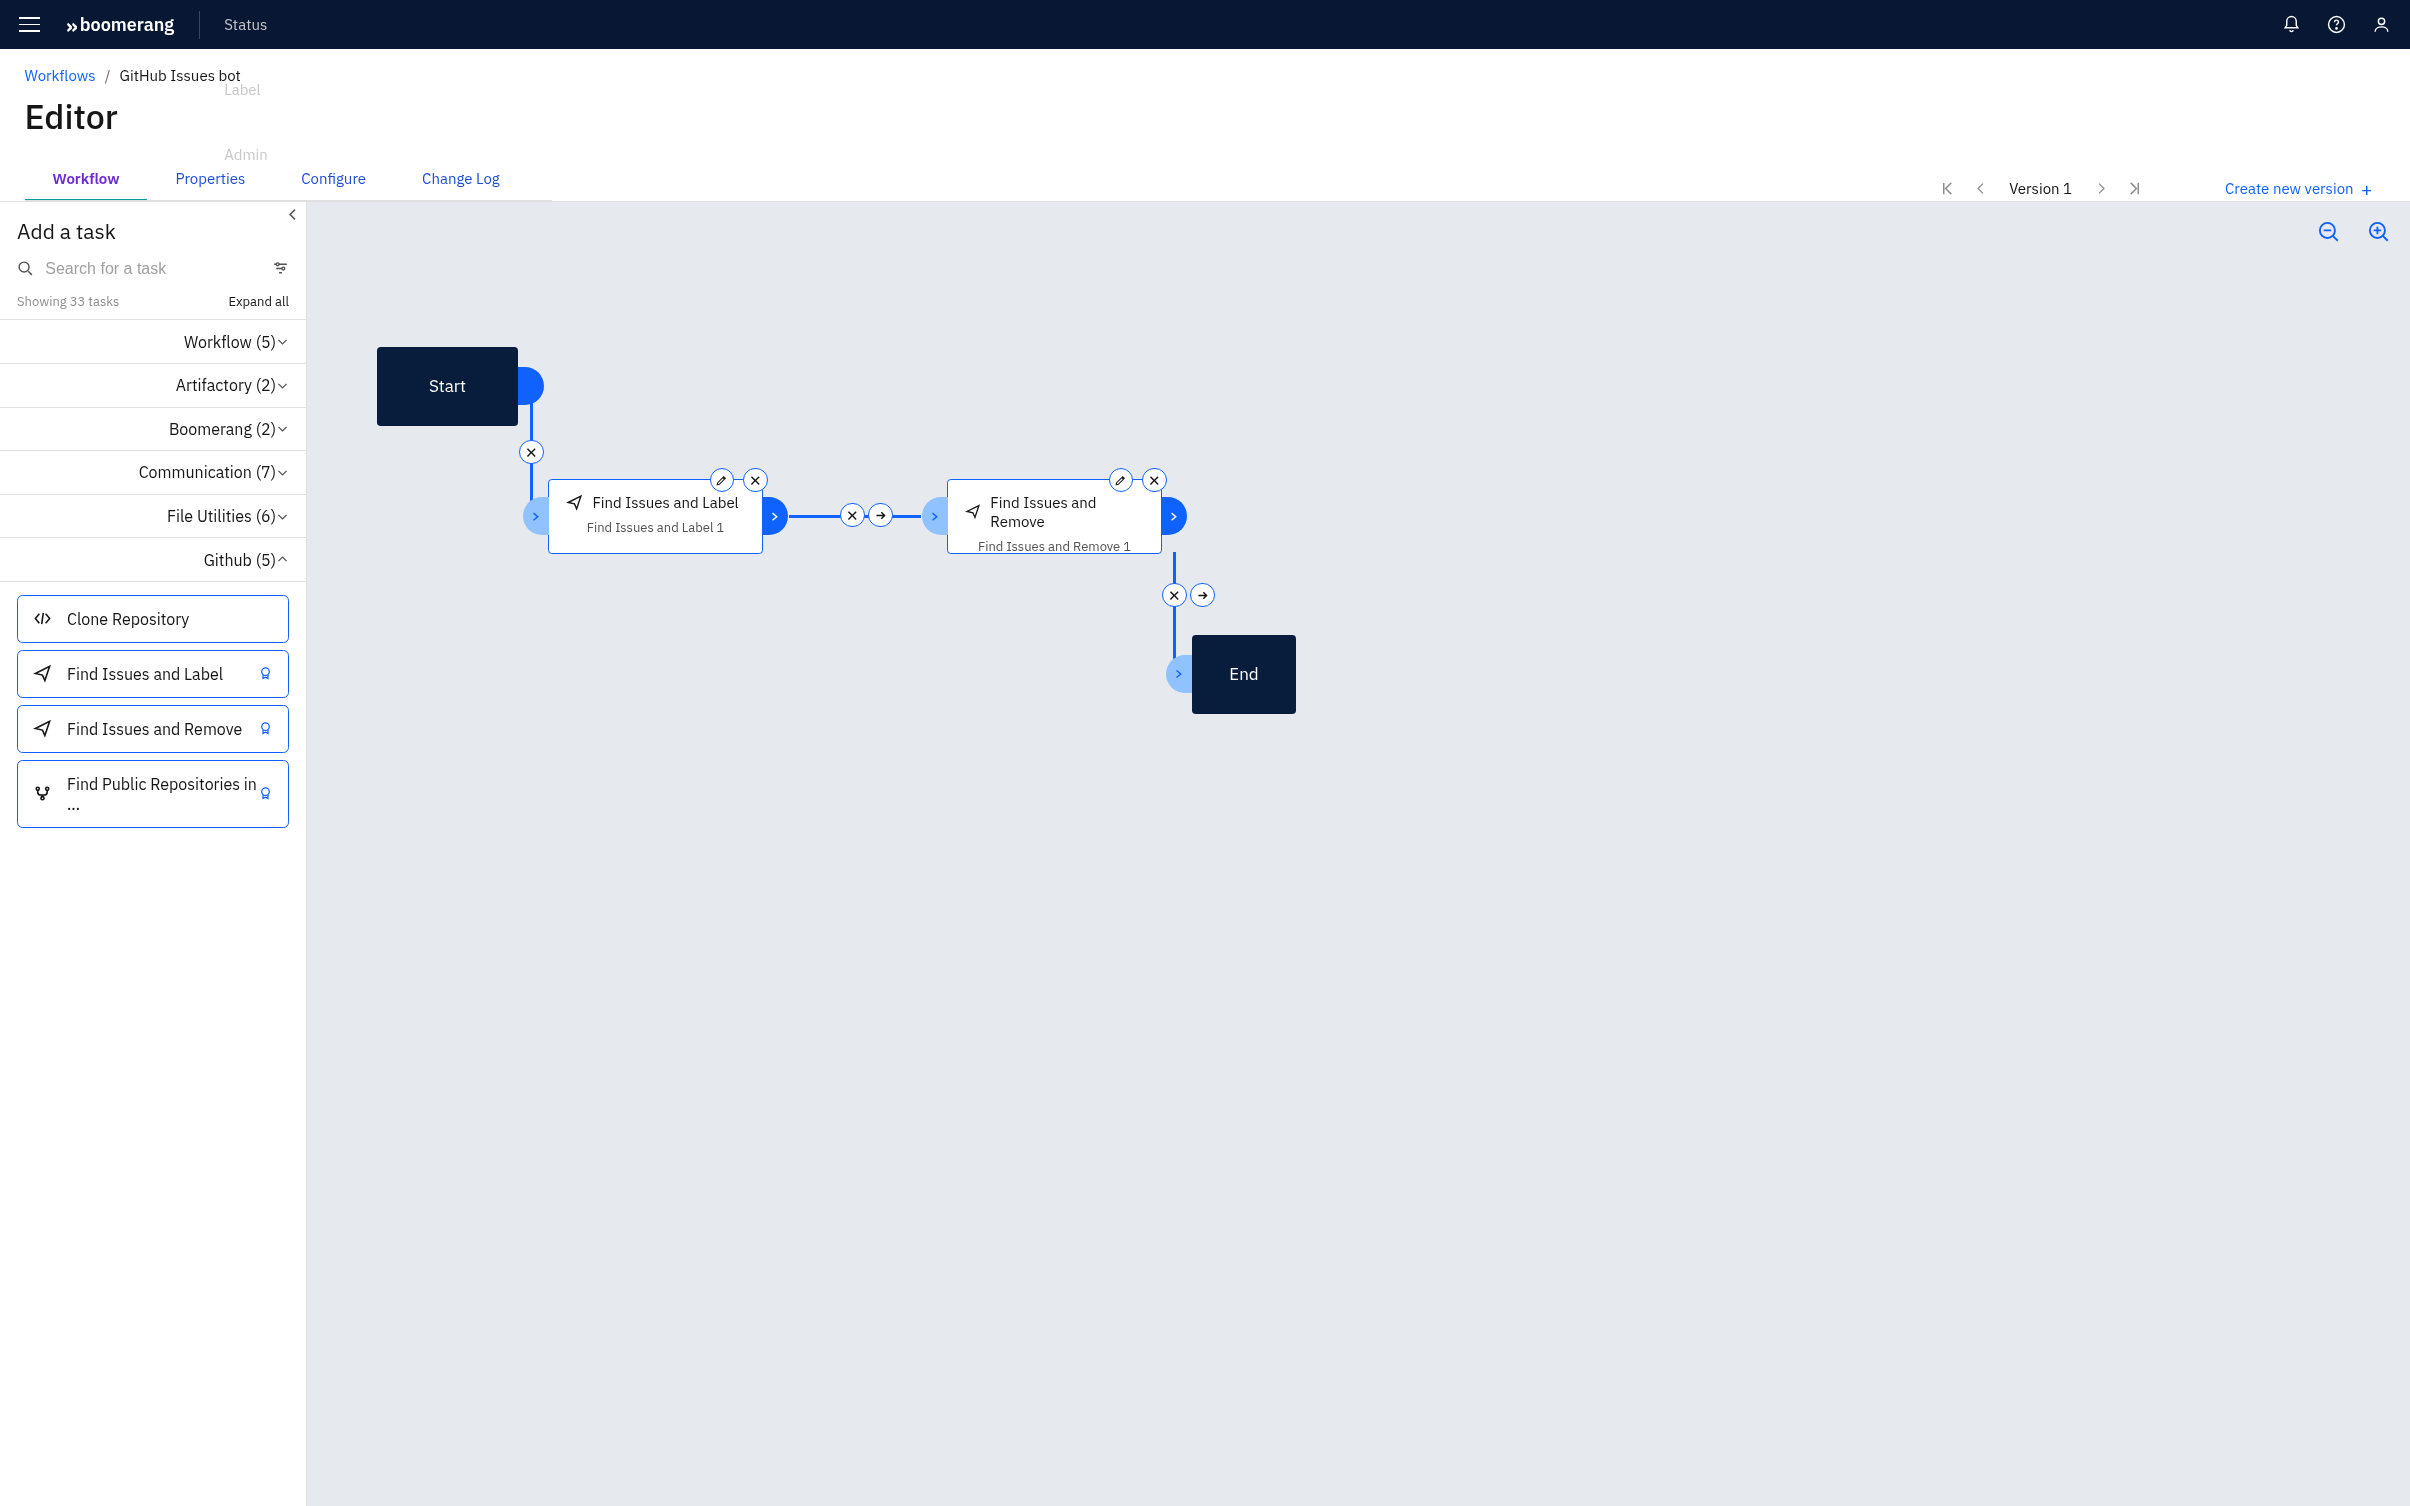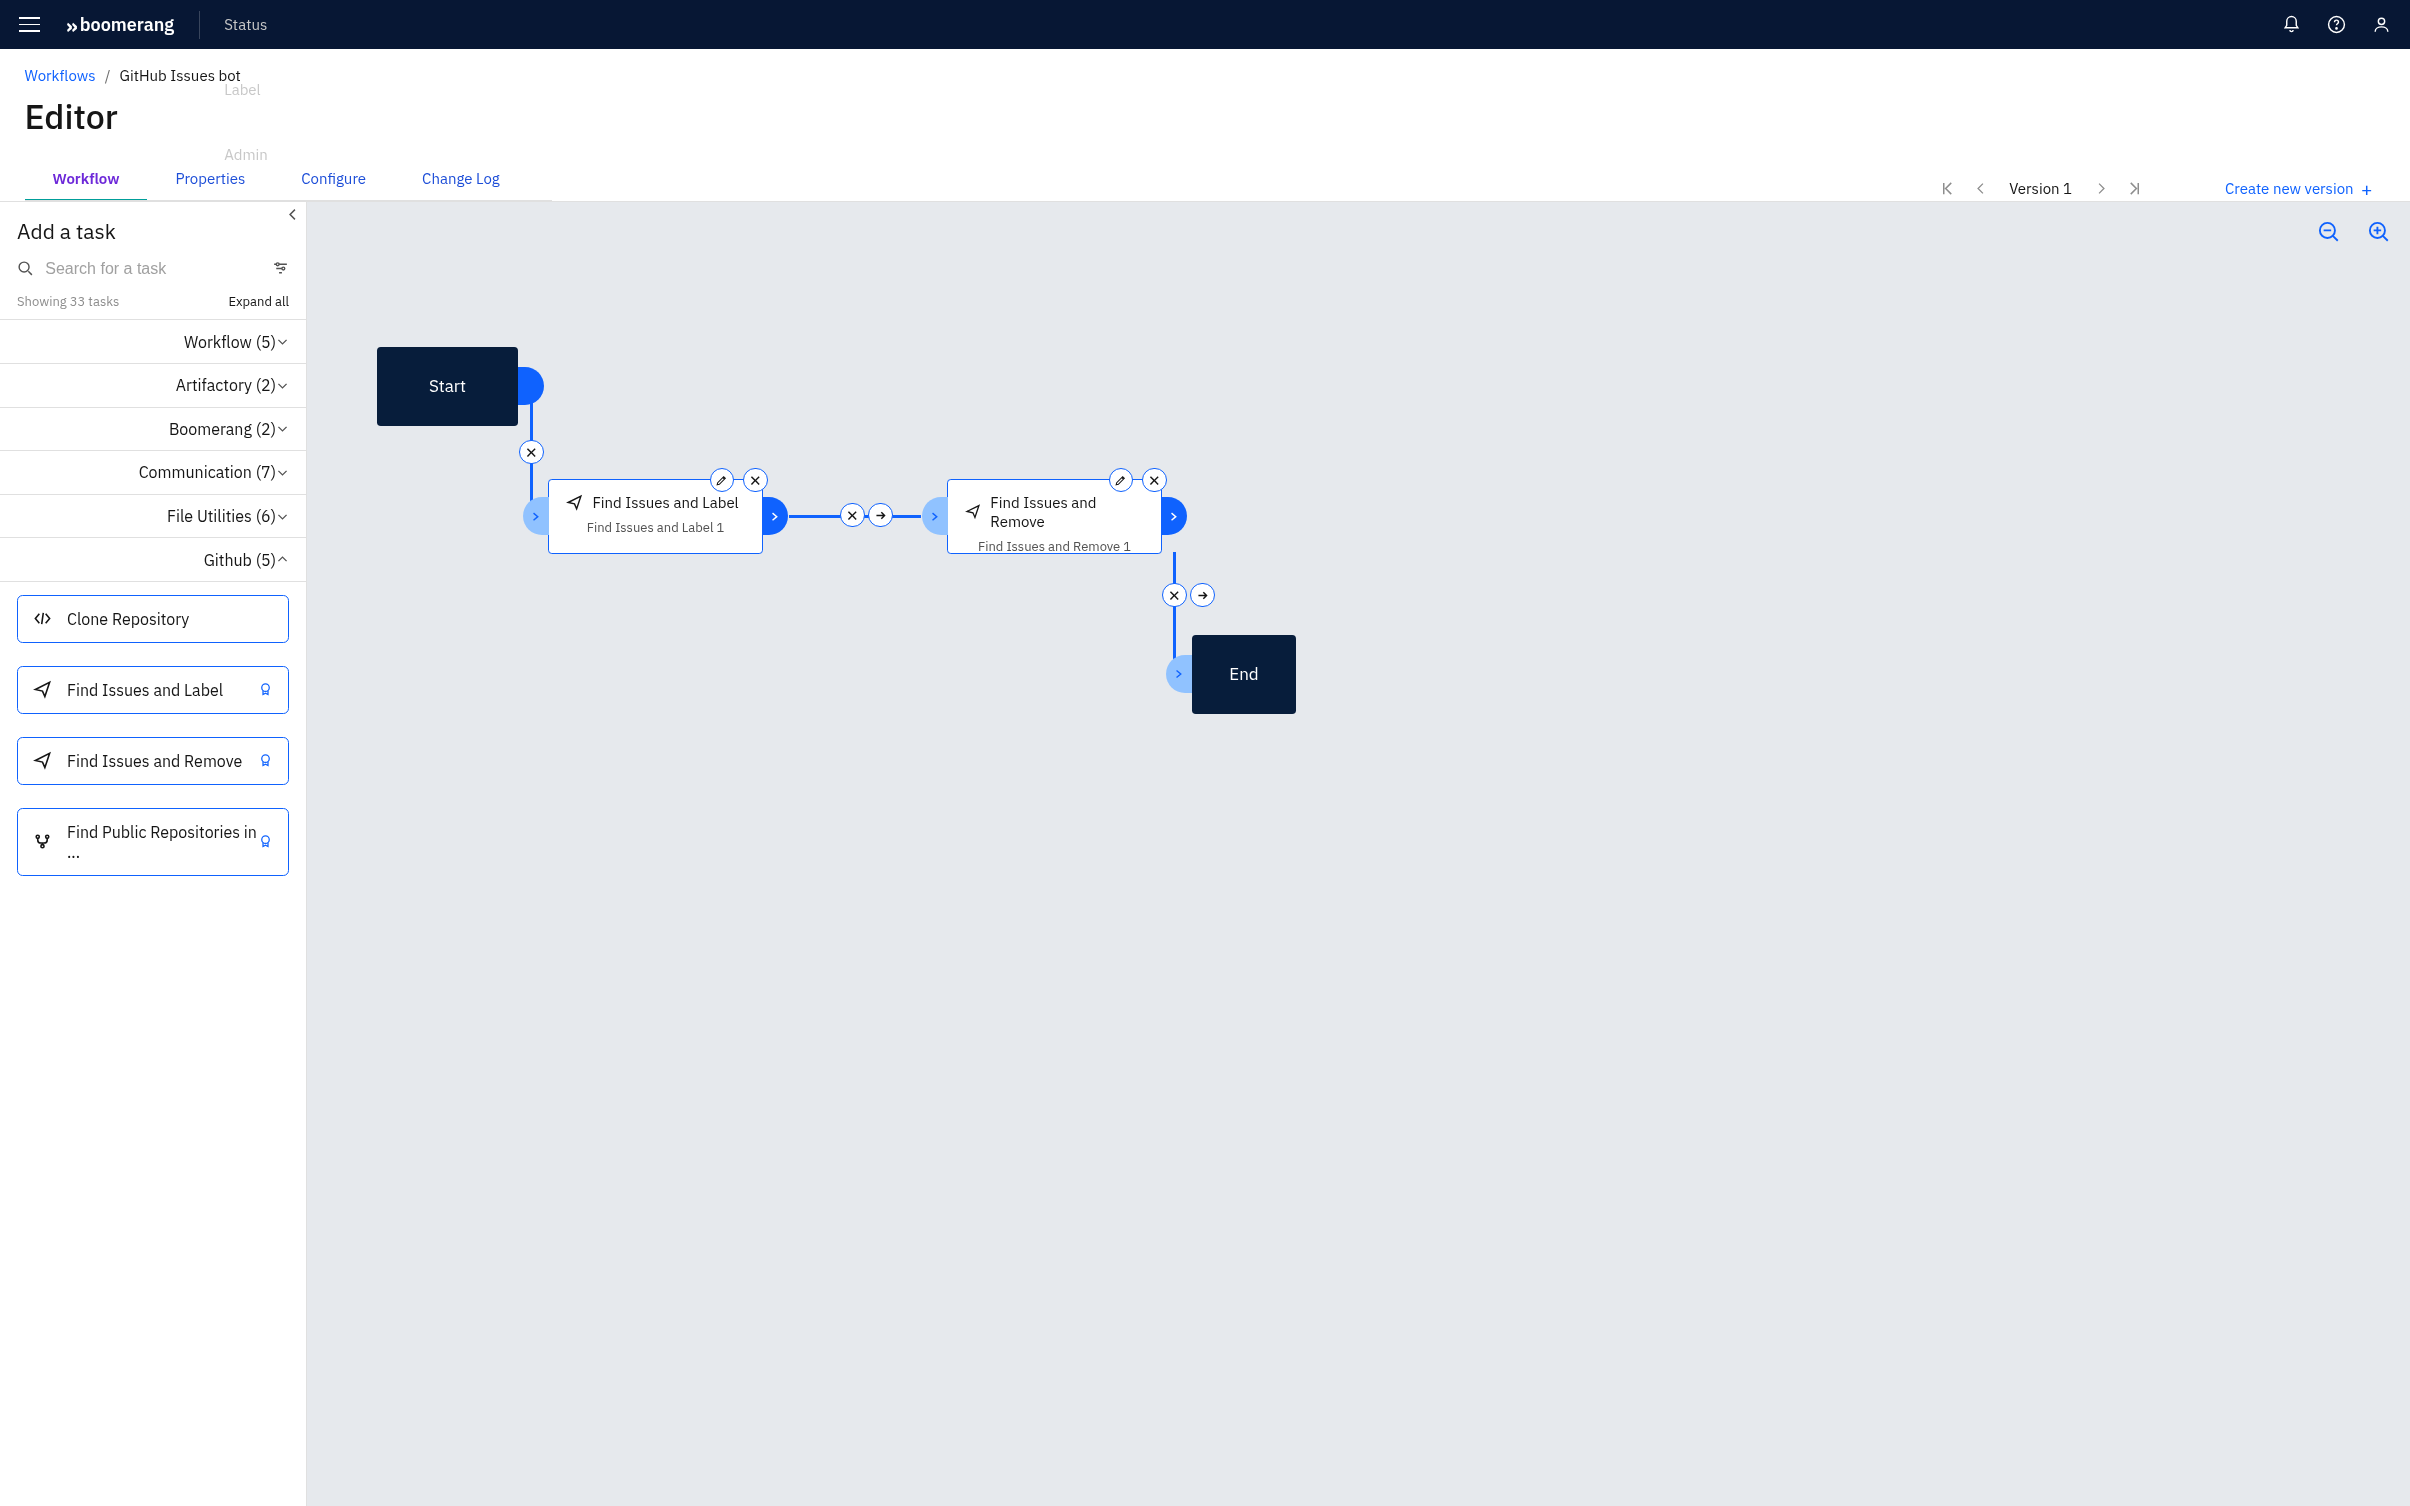--- a/index.html
+++ b/index.html
@@ -42,21 +42,21 @@
   .searchrow input { flex:1; border:none; font-size:16px; color:#161616; outline:none;}
   .searchrow input::placeholder { color:#a0a0a0;}
   .filter-ic { color:#525252; cursor:pointer;}
   .search-ic { color:#525252;}
   .metarow { display:flex; justify-content:space-between; padding:0 17px 9.4px 17px; font-size:13px;}
   .metarow .count { color:#8d8d8d;}
   .metarow .expand { color:#161616; cursor:pointer;}
   .catlist { border-top:0.9px solid #e0e0e0;}
   .cat { display:flex; justify-content:flex-end; align-items:center; padding:11.3px 17px; font-size:16px; border-bottom:0.9px solid #e0e0e0; cursor:pointer;}
   .cat .chev { color:#525252;}
-  .tasklist { padding:13px 17px; display:flex; flex-direction:column; gap:23px;}
+  .tasklist { padding:13px 17px; display:flex; flex-direction:column; gap:7px;}
   .taskcard { border:0.9px solid #0f62fe; border-radius:5.6px; padding:13px 15px; display:flex; align-items:center; gap:15px; font-size:16px; cursor:grab; position:relative;}
   .taskcard .badge { position:absolute; right:15px; color:#0f62fe;}
   .taskcard .ticon { color:#161616;}
 
   
   .canvas { flex:1; background:#e6e9ed; position:relative; overflow:hidden;}
   .zoomctrl { position:absolute; top:19px; right:19px; display:flex; gap:28px; color:#0f62fe;}
   .zoomctrl svg{cursor:pointer;}
 
   .node { position:absolute; border-radius:3.8px; display:flex; align-items:center; box-shadow:none;}

